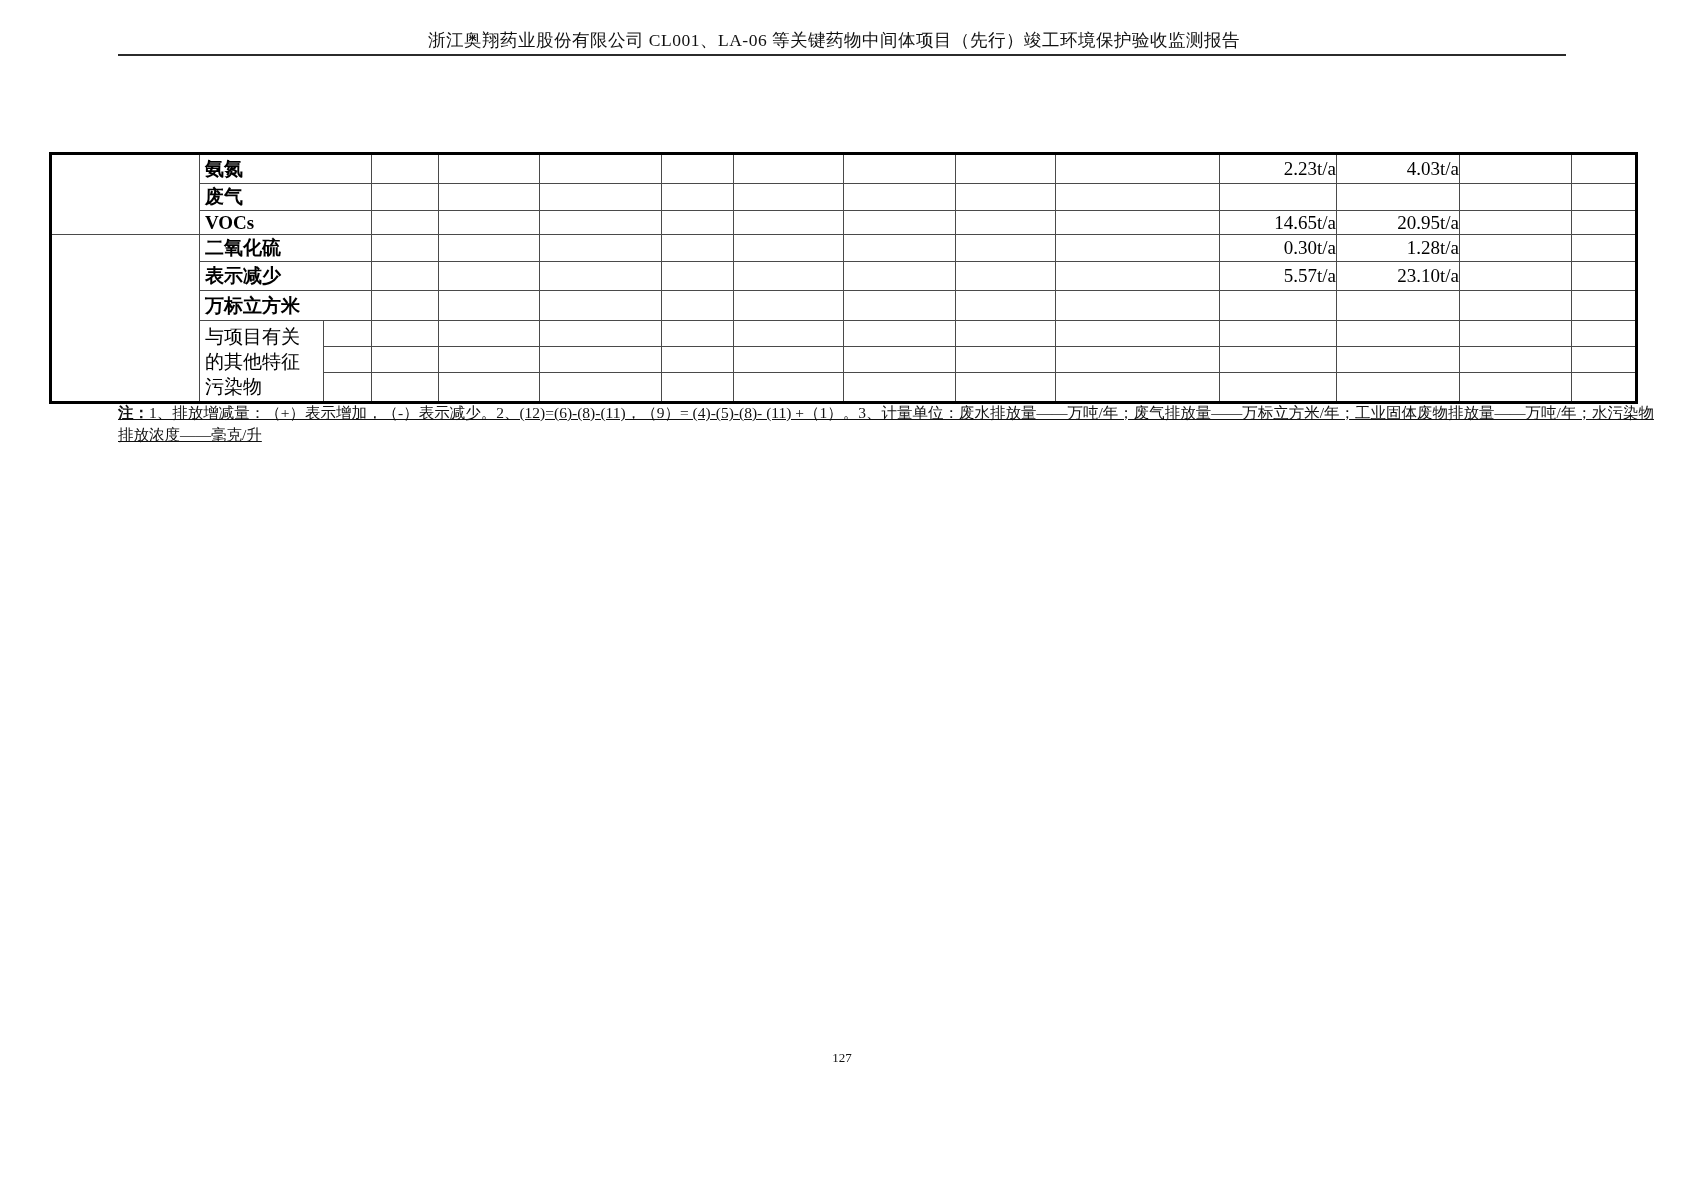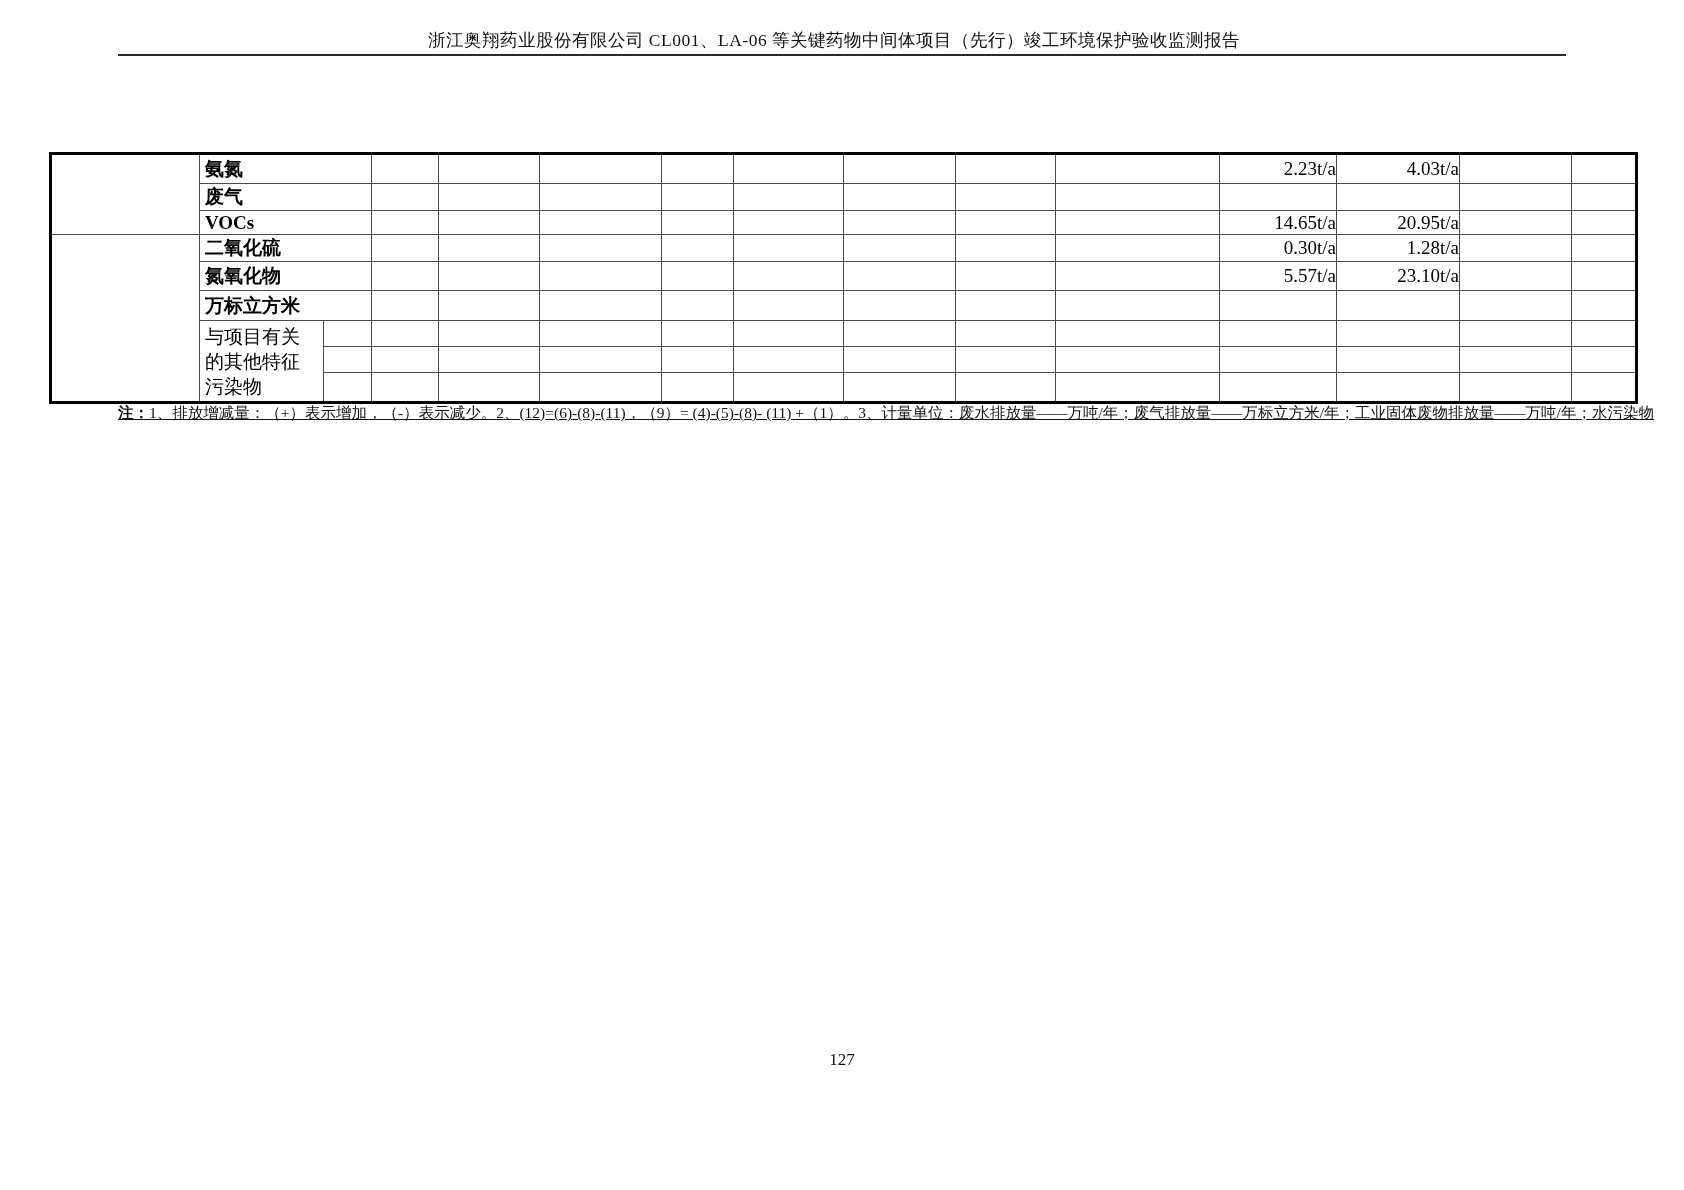--- a/index.html
+++ b/index.html
@@ -73,21 +73,21 @@
     color: #111;
   }
   .note .bold { font-weight: bold; }
   .note .line { white-space: nowrap; text-decoration: underline; }
 
   
   .page-number {
     position: absolute;
     top: 1050px; left: 0; right: 0;
     text-align: center;
-    font-size: 17px;
+    font-size: 13px;
     color: #111;
   }
 </style>
 </head>
 <body>
 
 <div class="page">
 
   <div class="header-title">浙江奥翔药业股份有限公司 CL001、LA-06 等关键药物中间体项目（先行）竣工环境保护验收监测报告</div>
   <div class="header-rule"></div>
@@ -172,21 +172,21 @@
           <td></td>
       <td></td>
           <td></td>
       <td class="val">0.30t/a</td>
       <td class="val">1.28t/a</td>
       <td></td>
           <td></td>
     </tr>
 
     <tr style="height:29px">
-      <td colspan="2" class="lbl">氮氧化物</td>
+      <td colspan="2" class="lbl">表示减少</td>
       <td></td>
           <td></td>
       <td></td>
           <td></td>
       <td></td>
           <td></td>
       <td></td>
           <td></td>
       <td class="val">5.57t/a</td>
       <td class="val">23.10t/a</td>
@@ -258,17 +258,18 @@
       <td></td>
           <td></td>
       <td></td>
           <td></td>
     </tr>
   </tbody>
     </table>
 
   <div class="note">
     <div class="line"><span class="bold">注：</span><span>1、排放增减量：（+）表示增加，（-）表示减少。2、(12)=(6)-(8)-(11)，（9）= (4)-(5)-(8)- (11) +（1）。3、计量单位：废水排放量——万吨/年；废气排放量——万标立方米/年；工业固体废物排放量——万吨/年；水污染物</span></div>
+    <div class="line"><span>排放浓度——毫克/升</span></div>
   </div>
 
   <div class="page-number">127</div>
 
 </div>
 
 </body></html>

